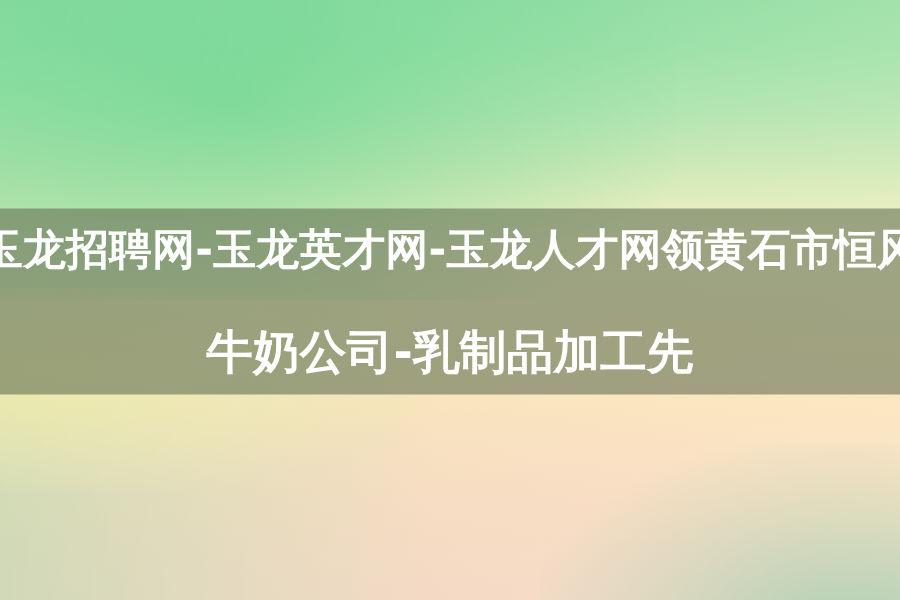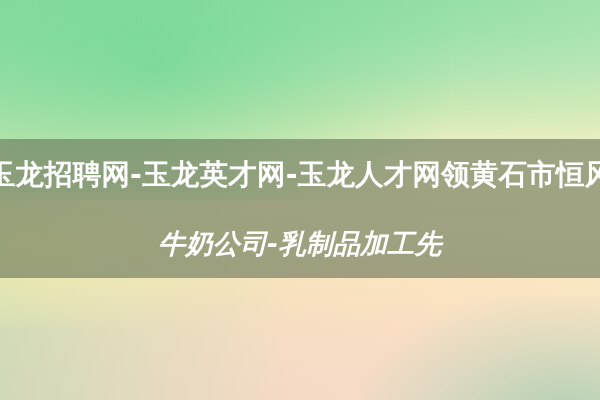--- a/index.html
+++ b/index.html
@@ -95,39 +95,39 @@
   
   .arcs { position: absolute; inset: 0; pointer-events: none; }
   .arcs svg { display: block; width: 100%; height: 100%; }
 
   
   .title-band {
     position: absolute;
     left: 0;
     right: 0;
     top: 139px;
-    height: 139px;
+    height: 124px;
     background: rgba(104, 117, 88, 0.62);
     display: flex;
     flex-direction: column;
     align-items: center;
     justify-content: center;
     gap: 24px;
   }
   .title-line {
     color: #ffffff;
     font-weight: 700;
     font-size: 29px;
     line-height: 45px;
     letter-spacing: 0.2px;
     white-space: nowrap;
     text-align: center;
   }
   .title-line.l1 { font-size: 28.5px; }
-  .title-line.l2 { font-size: 27px; font-style: italic; }
+  .title-line.l2 { font-size: 31px; }
 </style>
 </head>
 <body>
 
 <div id="banner">
 
   <div class="bg-base"></div>
   <div class="bg-htint"></div>
   <div class="bg-glow"></div>
   <div class="bg-yellow-bl"></div>

